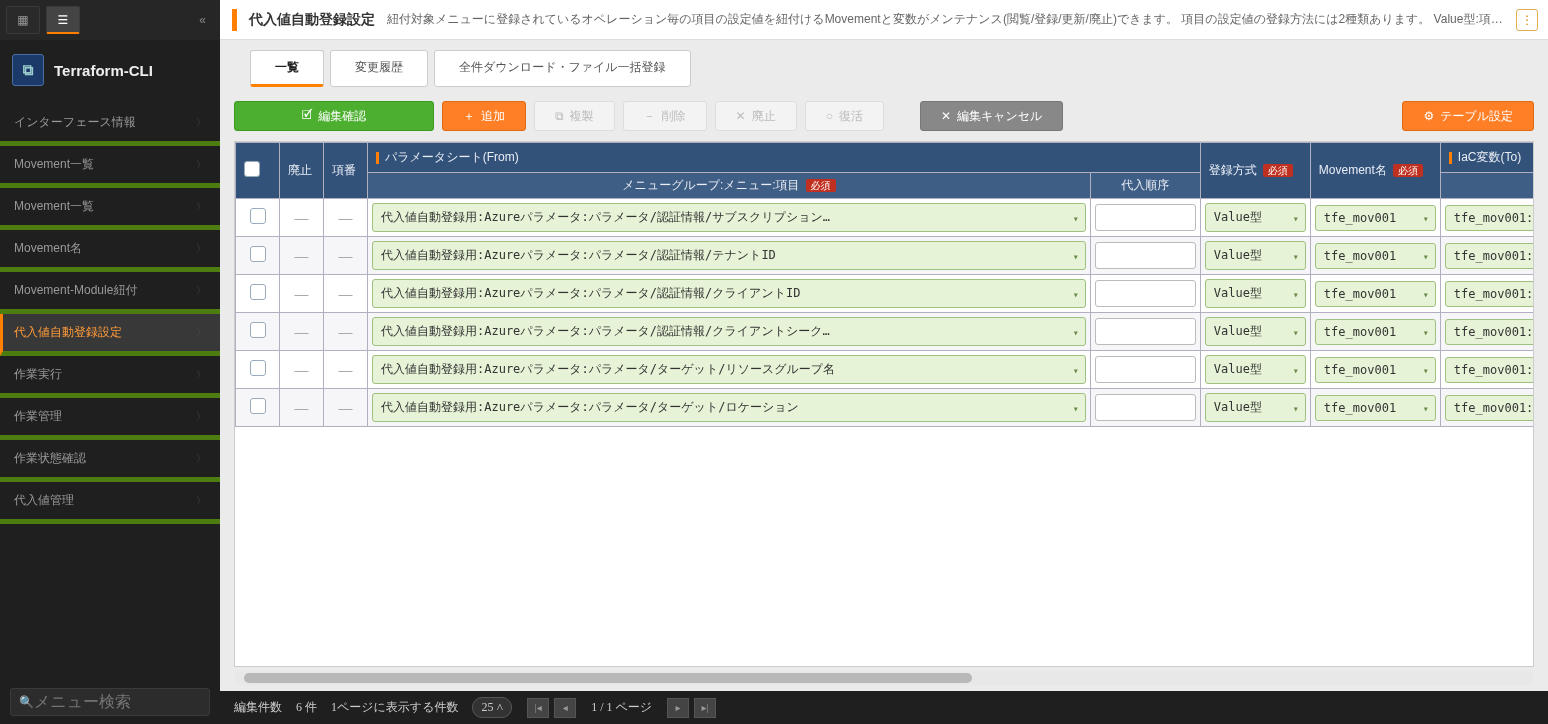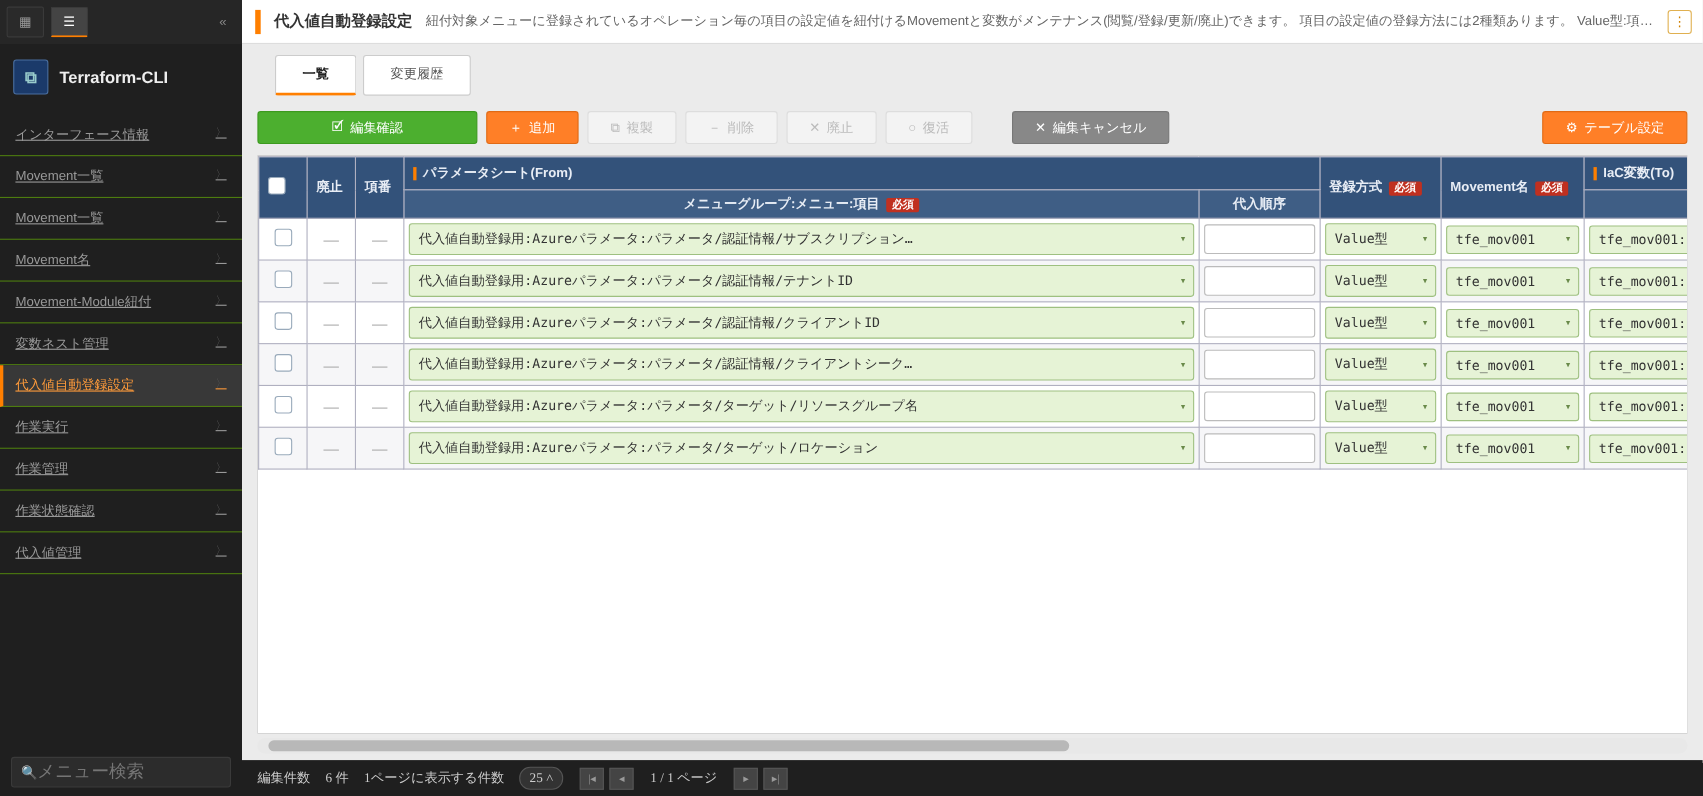--- a/index.html
+++ b/index.html
@@ -8,21 +8,21 @@
 
 
 .sidebar { width: 220px; background: #1f1f1f; color: #aaa; display: flex; flex-direction: column; }
 .sb-top { height: 40px; background: #262626; display: flex; align-items: center; padding: 0 6px; gap: 6px; }
 .sb-top-btn { width: 34px; height: 28px; background: #2a2a2a; border:1px solid #3a3a3a; display:flex;align-items:center;justify-content:center;border-radius:2px;cursor:pointer;color:#999; }
 .sb-top-btn.active { background:#444; color:#fff; border-bottom:2px solid #ff7f00; }
 .sb-collapse { margin-left:auto; color:#888; cursor:pointer; padding:4px 8px; }
 .sb-title { display:flex; align-items:center; gap:10px; padding:14px 12px 18px 12px; color:#eee; font-size:15px; font-weight:bold; }
 .sb-title-icon { width:32px;height:32px;background:#1b3a6a;border:1px solid #4a6fa0;border-radius:3px;display:flex;align-items:center;justify-content:center;color:#9cc; }
 .sb-menu { flex:1; overflow:auto; }
-.sb-item { display:flex;justify-content:space-between;padding:10px 14px;border-bottom:1px solid #4d7c0f;cursor:pointer;font-size:12px;color:#999;text-decoration:underline; }
+.sb-item { display:flex;align-items:center;justify-content:space-between;padding:10px 14px;border-bottom:5px solid #4d7c0f;cursor:pointer;font-size:12px;color:#999; }
 .sb-item.active{background:#383838;color:#ff9b3a;border-left:3px solid #ff7f00;padding-left:11px;}
 .sb-item .chev{color:#555;font-size:10px;}
 .sb-search { padding:8px 10px; }
 .sb-search-box { display:flex;align-items:center;background:#2c2c2c;border:1px solid #3a3a3a;border-radius:3px;padding:4px 8px;color:#888; }
 .sb-search-box input{flex:1;background:transparent;border:none;color:#fde047;outline:none;font-size:16px;}
 
 
 .main { flex:1; display:flex; flex-direction:column; background:#ebebeb; min-width:0; }
 .header { height:40px; background:#fff; border-bottom:1px solid #ddd; display:flex; align-items:center; padding:0 10px 0 0; gap:12px; }
 .hdr-bar { width:5px; height:22px; background:#ff7f00; margin-left:12px; }
@@ -39,21 +39,21 @@
 .btn-green{background:#4caf2f;color:#fff;border-color:#3c9a1f;width:200px;justify-content:center;}
 .btn-orange{background:#ff7f27;color:#fff;border-color:#e06a15;}
 .btn-disabled{background:#f3f3f3;color:#bbb;border-color:#ddd;cursor:default;}
 .btn-grey{background:#888;color:#fff;border-color:#777;}
 .btn-settings{background:#ff7f27;color:#fff;border-color:#e06a15;margin-left:auto;}
 
 .table-wrap { flex:1; overflow:auto; margin:0 14px; background:#fff; border:1px solid #ccc; position:relative; }
 .table-inner { min-width:1540px; }
 table { border-collapse:collapse; width:100%; }
 th,td { border:1px solid #b0b0c0; font-size:12px; }
-thead th { background:#3f5e85; color:#e8edf5; font-weight:bold; padding:4px 6px; }
+thead th { background:#3f5e85; color:#e8edf5; font-weight:normal; padding:4px 6px; }
 thead tr.group th { background:#33527a; font-size:12px; text-align:left; padding:6px 8px; }
 thead tr.group th .gbar{display:inline-block;width:3px;height:12px;background:#ff7f00;margin-right:6px;vertical-align:middle;}
 .req-badge{background:#c03020;color:#fff;font-size:10px;padding:1px 5px;border-radius:2px;margin-left:6px;}
 tbody td { background:#fff; padding:4px; text-align:center; }
 tbody tr:nth-child(even) td { background:#f6f6f8; }
 .cell-select{width:100%;background:#e6f3d6;border:1px solid #9ec080;border-radius:3px;padding:5px 22px 5px 8px;text-align:left;font-family:monospace;font-size:12px;color:#333;position:relative;cursor:pointer;white-space:nowrap;overflow:hidden;text-overflow:ellipsis;}
 .cell-select::after{content:"▾";position:absolute;right:6px;top:50%;transform:translateY(-50%);color:#6a8a4a;font-size:10px;}
 .cell-input{width:100%;border:1px solid #bbb;border-radius:3px;padding:5px;background:#fff;}
 .chk{width:16px;height:16px;border:1px solid #9ab;border-radius:3px;background:#fff;display:inline-block;}
 .dash-cell{color:#aaa;font-size:14px;}
@@ -100,24 +100,20 @@
           <span class="chev">〉</span>
         </div>
         <div class="sb-item">
           <span>Movement名</span>
           <span class="chev">〉</span>
         </div>
         <div class="sb-item">
           <span>Movement-Module紐付</span>
           <span class="chev">〉</span>
         </div>
-        <div class="sb-item">
-          <span>変数ネスト管理</span>
-          <span class="chev">〉</span>
-        </div>
         <div class="sb-item active">
           <span>代入値自動登録設定</span>
           <span class="chev">〉</span>
         </div>
         <div class="sb-item">
           <span>作業実行</span>
           <span class="chev">〉</span>
         </div>
         <div class="sb-item">
           <span>作業管理</span>
@@ -145,20 +141,21 @@
     <div class="header">
       <div class="hdr-bar"></div>
       <span class="hdr-title">代入値自動登録設定</span>
       <span class="hdr-desc">紐付対象メニューに登録されているオペレーション毎の項目の設定値を紐付けるMovementと変数がメンテナンス(閲覧/登録/更新/廃止)できます。 項目の設定値の登録方法には2種類あります。 Value型:項目の…</span>
       <div class="hdr-menu">⋮</div>
     </div>
 
     <div class="tabs" id="tabs">
         <div class="tab active">一覧</div>
         <div class="tab">変更履歴</div>
+        <div class="tab">全件ダウンロード・ファイル一括登録</div>
       </div>
 
     <div class="toolbar">
       <button class="btn btn-green">
           <span>🗹</span>
           <span>編集確認</span>
         </button>
       <button class="btn btn-orange">
           <span>＋</span>
           <span>追加</span>

